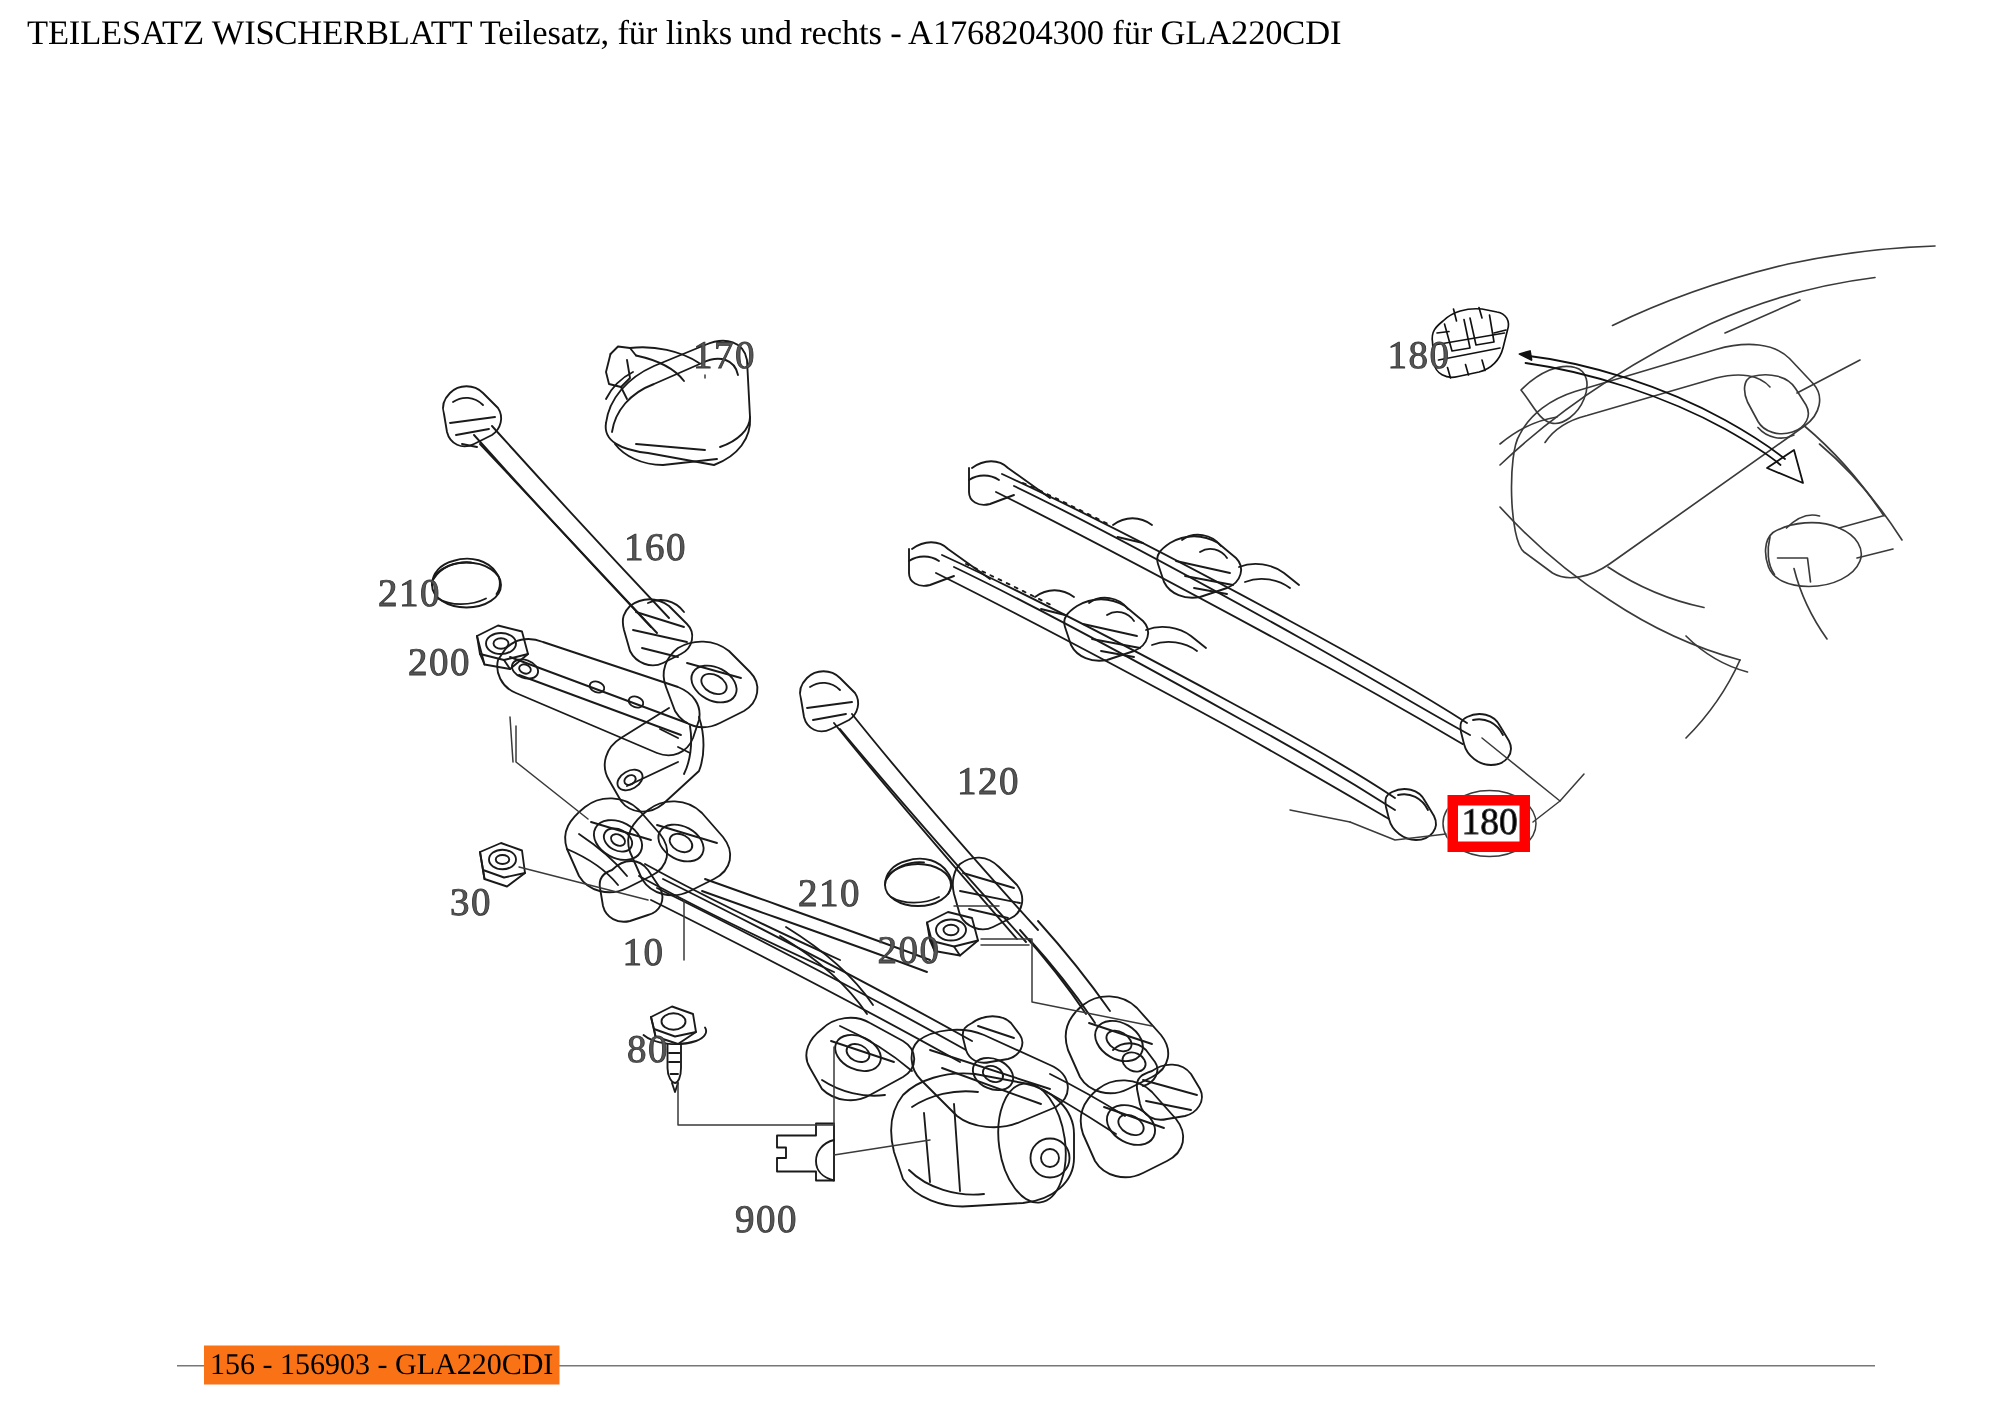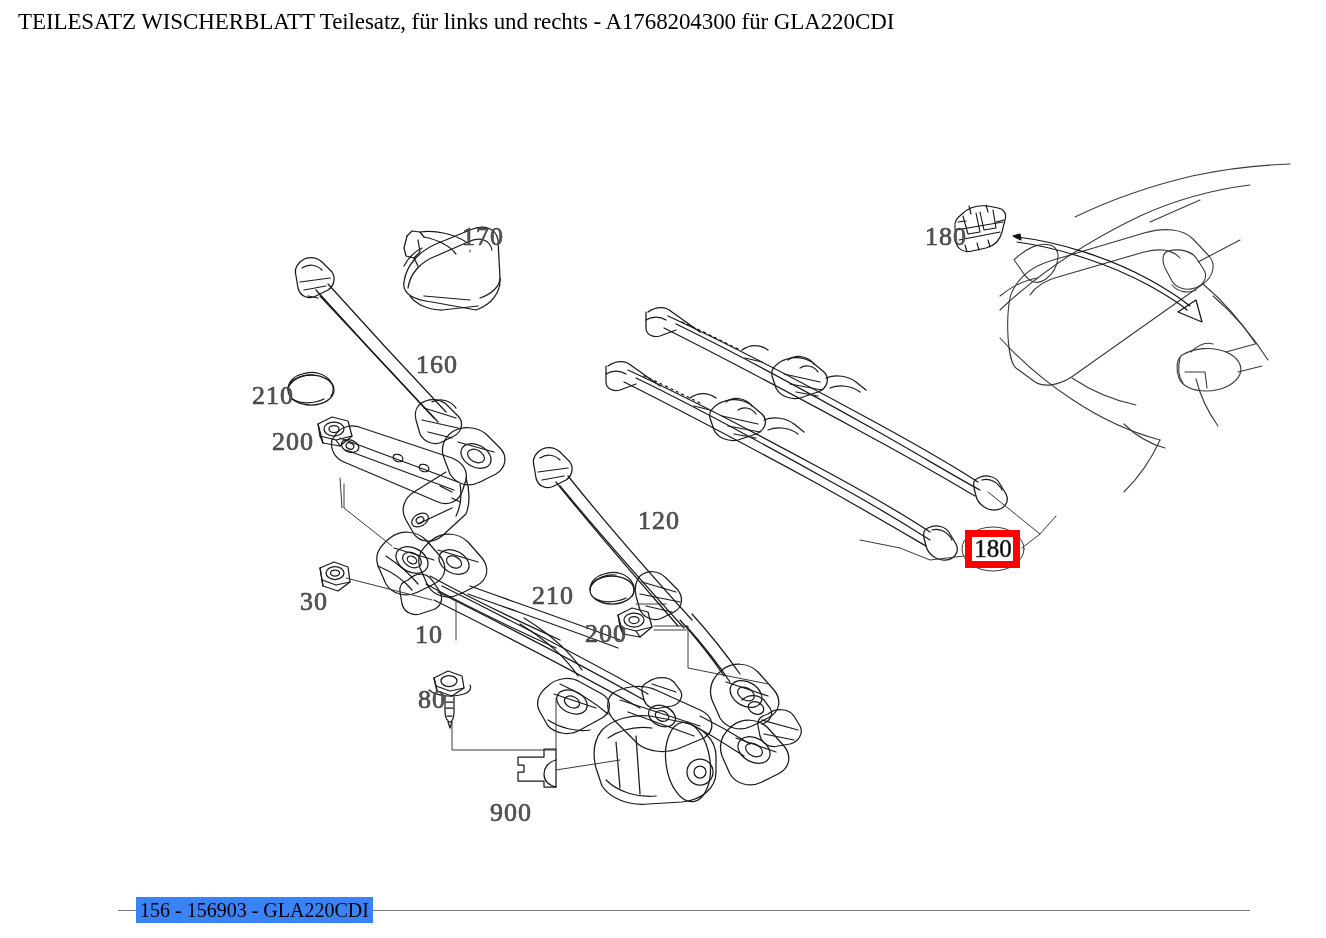--- a/index.html
+++ b/index.html
@@ -55,21 +55,21 @@
     height: 1px;
     background: #777777;
   }
   #footer-text {
     position: absolute;
     left: 136px;
     top: 897px;
     font-size: 20px;
     line-height: 26px;
     white-space: nowrap;
-    background: #3b82f6;
+    background: #f97316;
     padding: 0 4px;
   }
 
   
   .callout {
     position: absolute;
     font-family: Liberation Serif, serif;
     font-size: 26px;
     line-height: 26px;
     letter-spacing: 1px;

